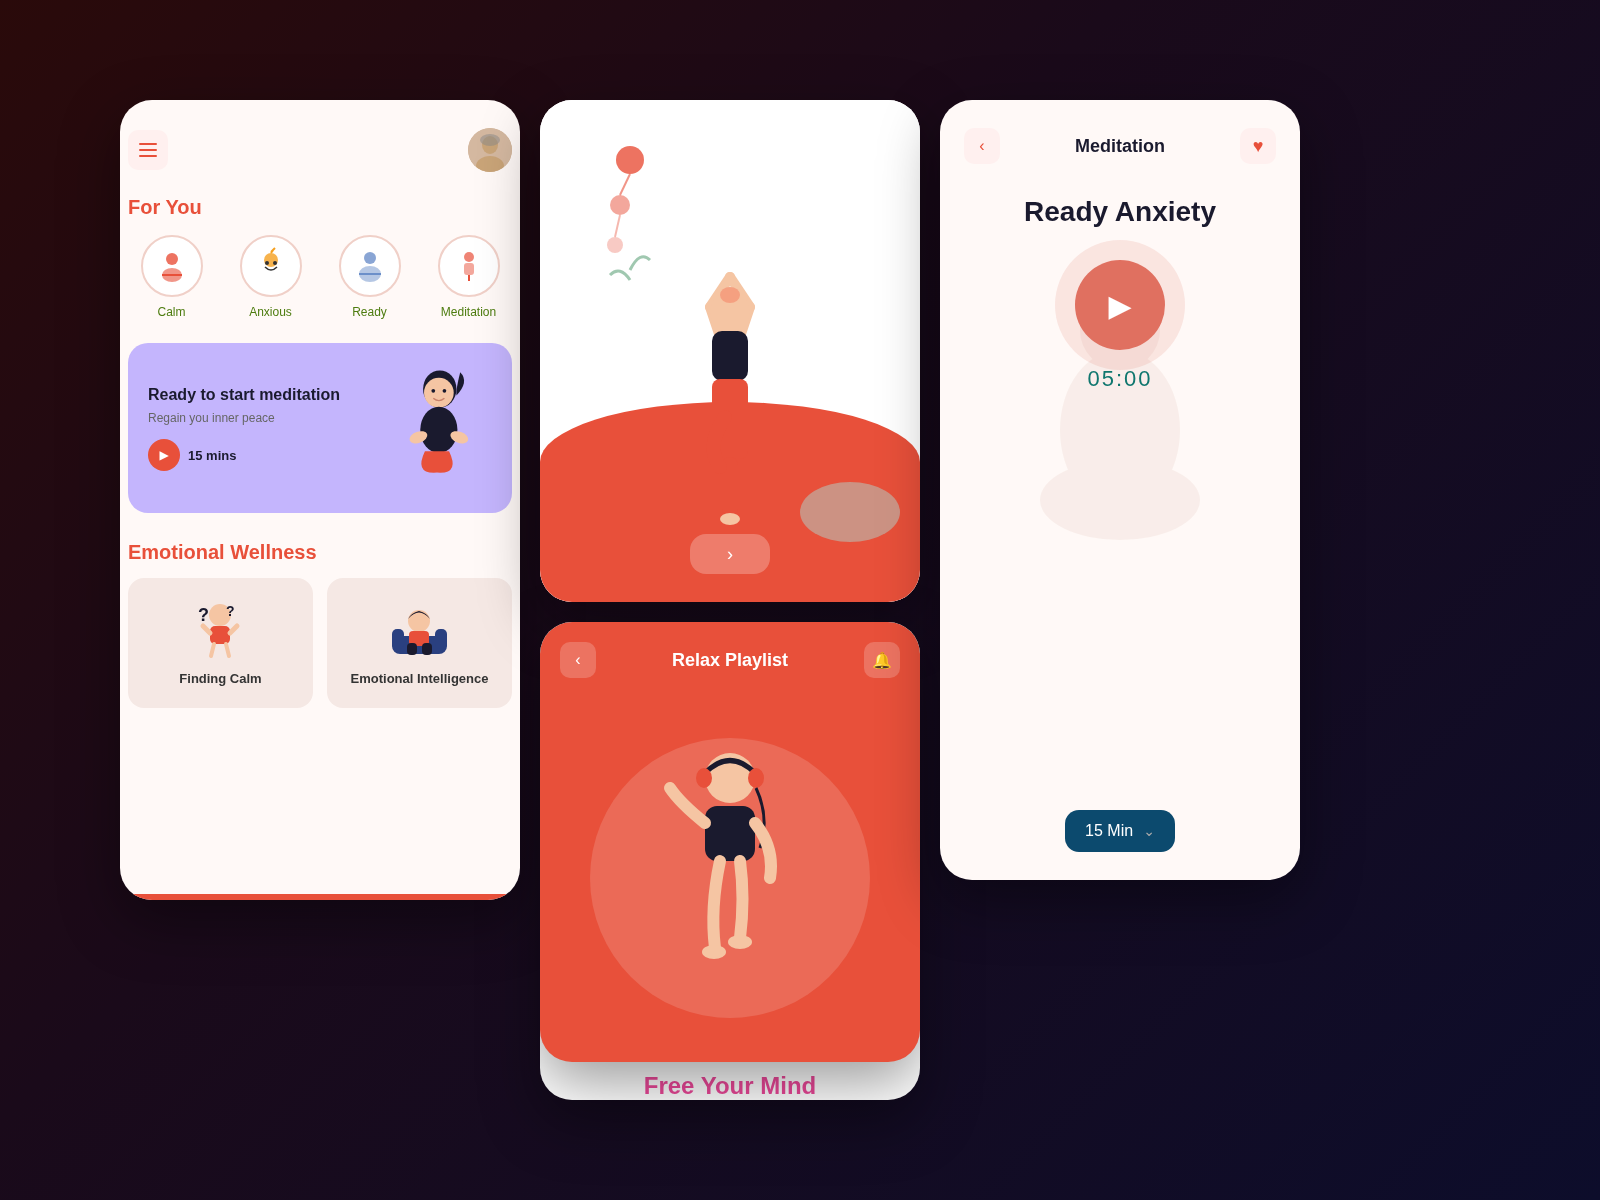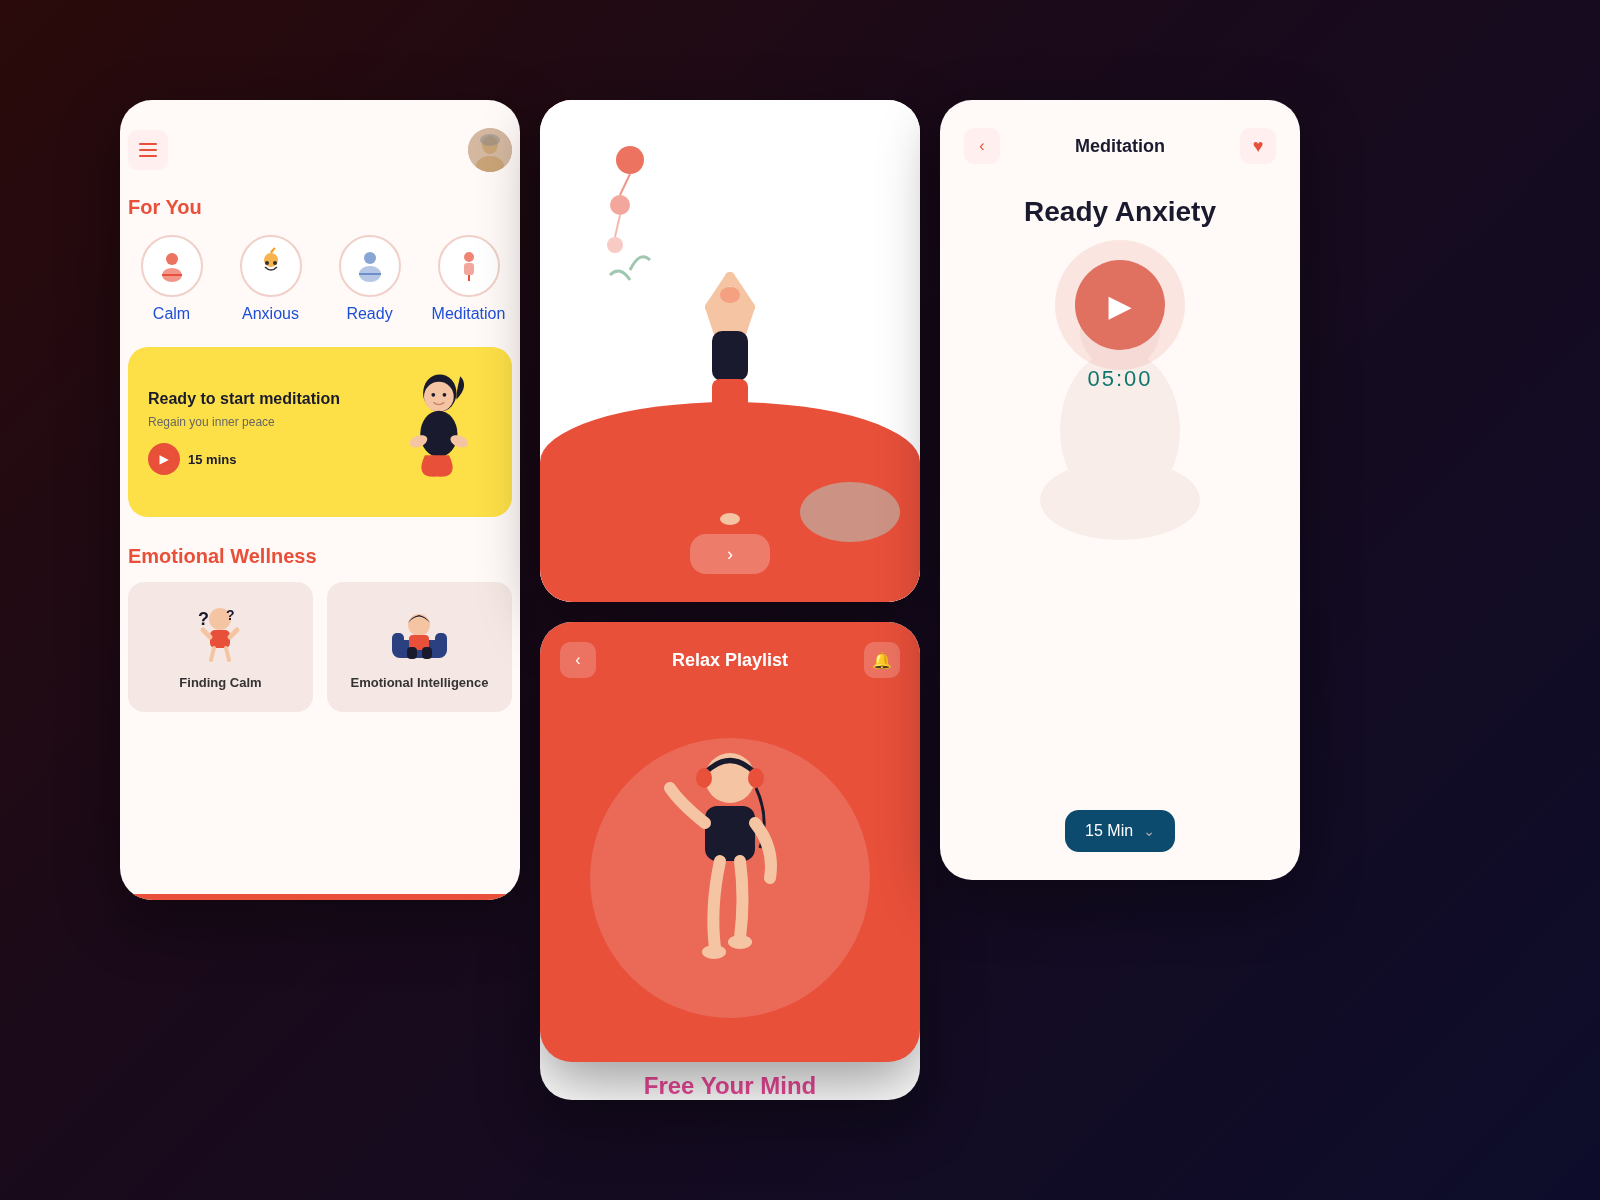--- a/index.html
+++ b/index.html
@@ -110,27 +110,27 @@
       border: 2px solid #f0d0c8;
       border-radius: 50%;
       display: flex;
       align-items: center;
       justify-content: center;
       background: white;
       font-size: 26px;
     }
 
     .mood-label {
-      font-size: 16px;
-      color: #1d4ed8;
+      font-size: 12px;
+      color: #4d7c0f;
       text-align: left;
     }
 
     .banner-card {
-      background: #fde047;
+      background: #c4b5fd;
       border-radius: 20px;
       padding: 20px;
       display: flex;
       align-items: center;
       gap: 12px;
       margin-bottom: 28px;
       position: relative;
       overflow: hidden;
       min-height: 150px;
     }

